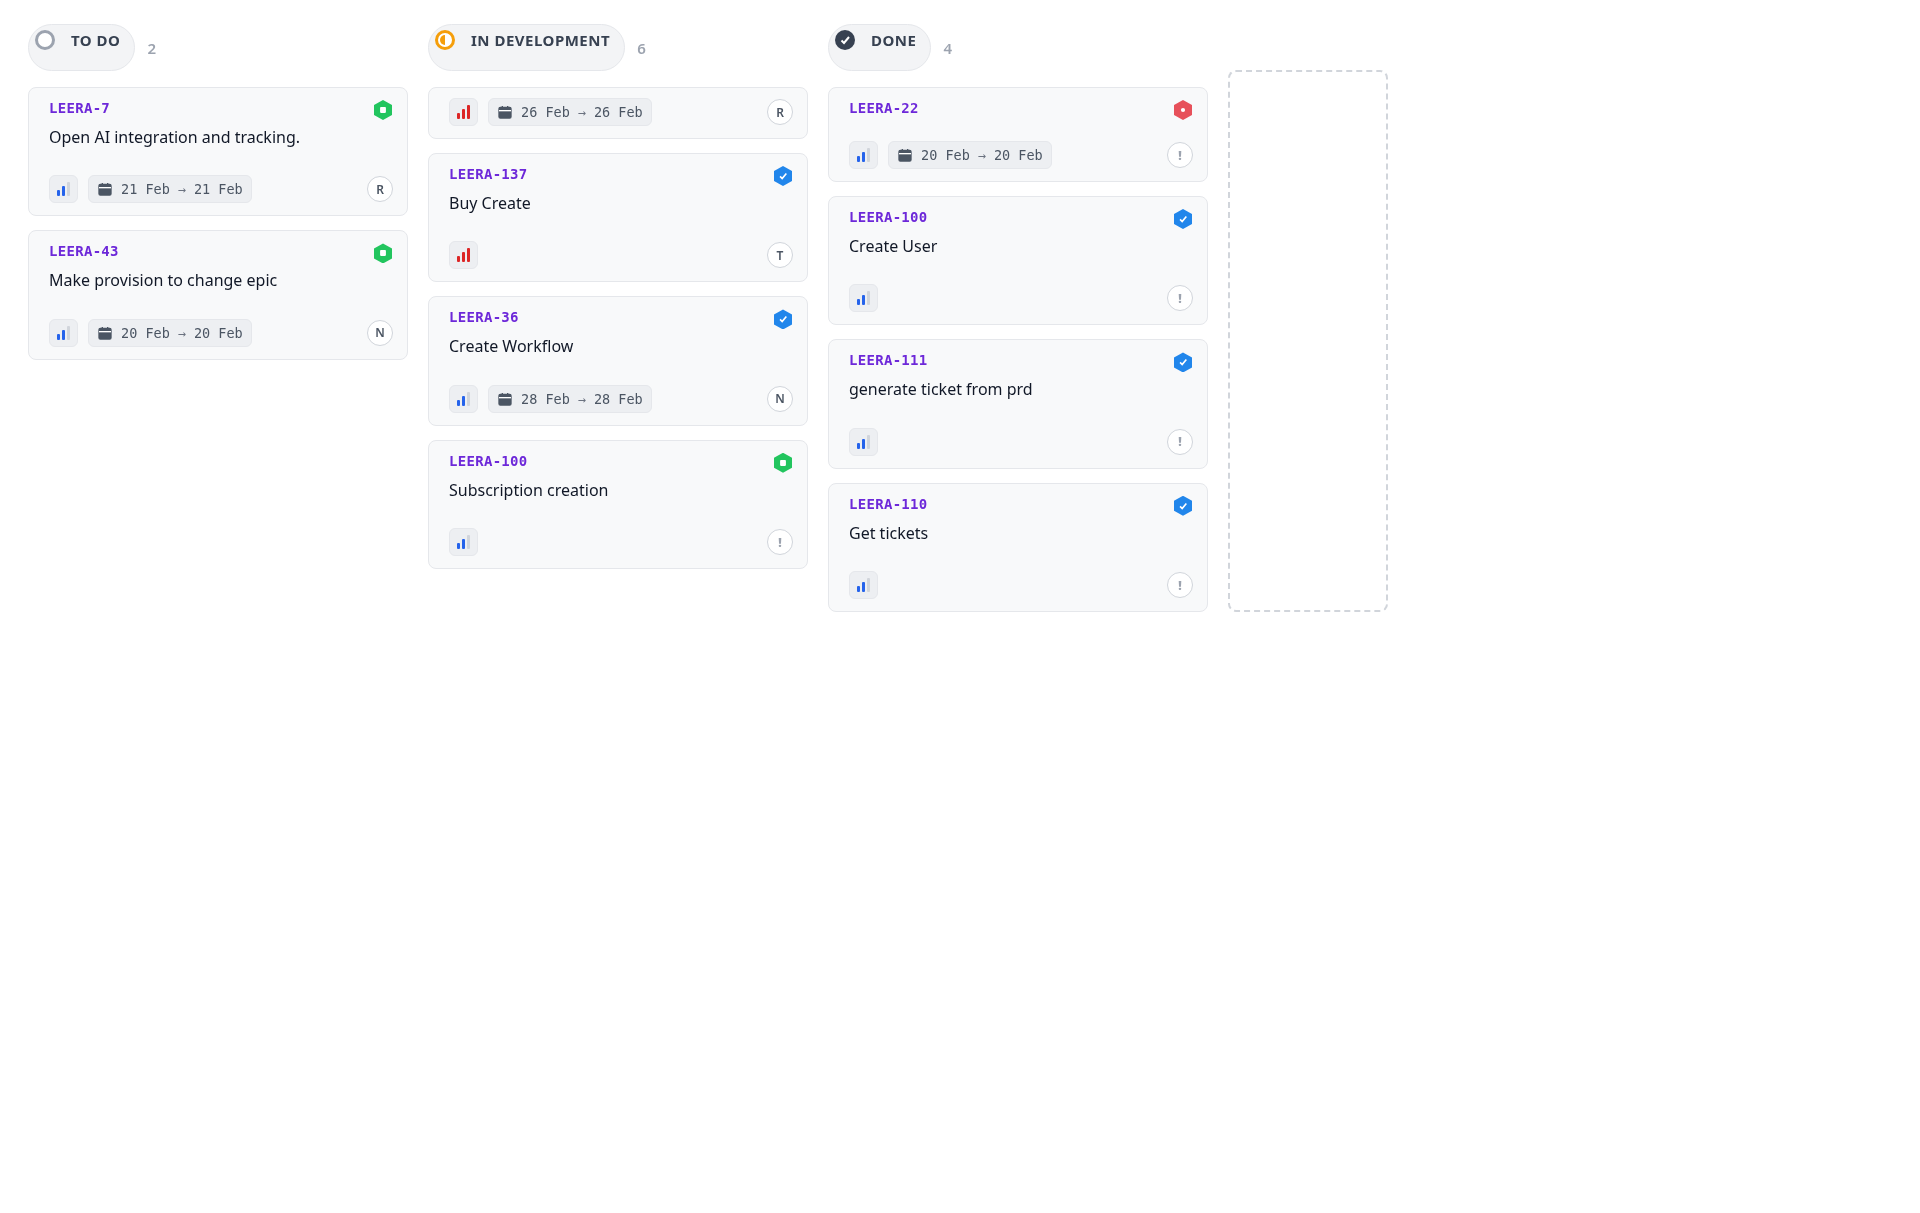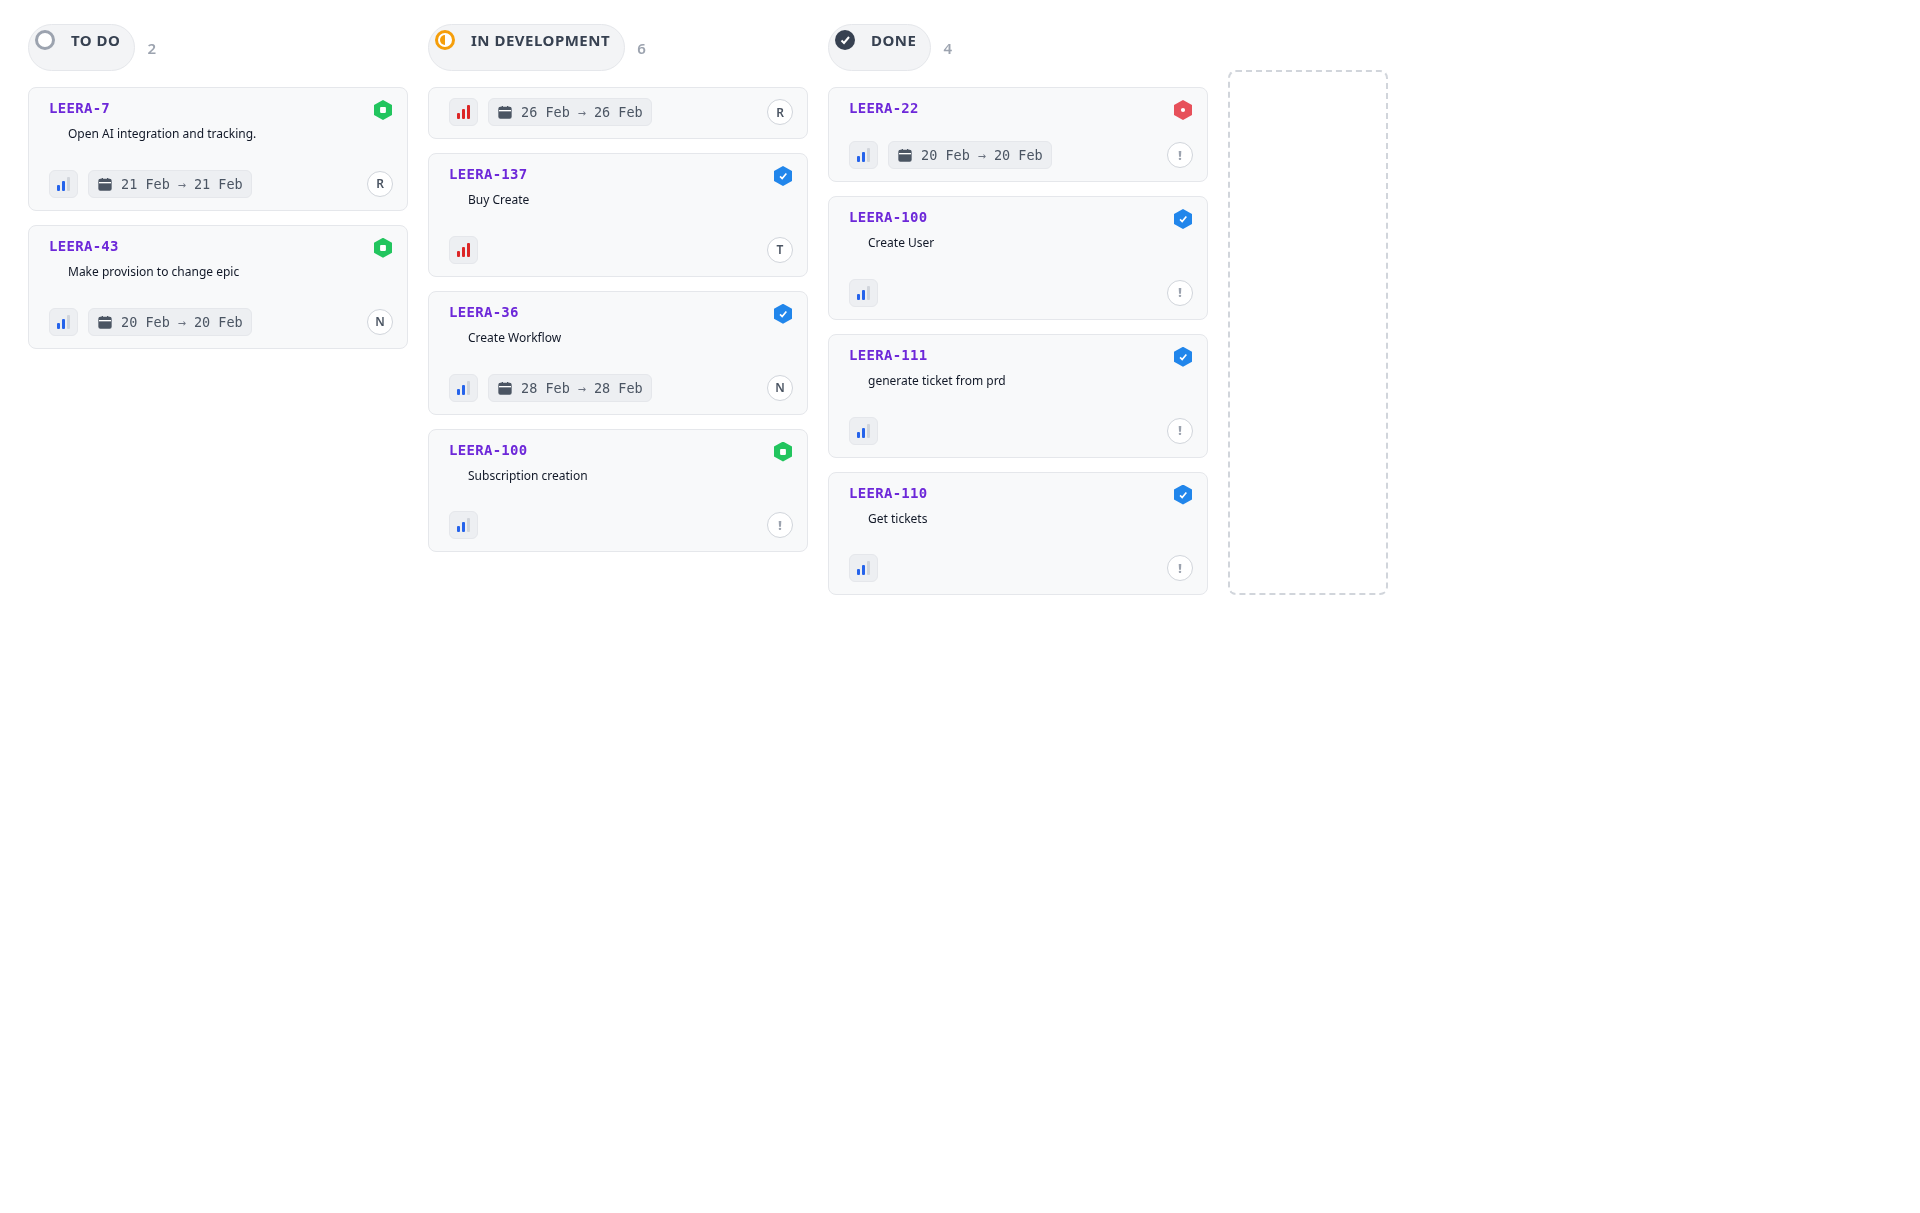--- a/index.html
+++ b/index.html
@@ -116,27 +116,26 @@
     align-items: flex-start;
   }
   .card-key {
     font-family: ui-monospace, "SF Mono", Menlo, Consolas, monospace;
     font-size: 14px;
     font-weight: 600;
     color: var(--purple);
     letter-spacing: 0.3px;
   }
   .card-title {
-    font-size: 12px;
+    font-size: 16px;
     color: var(--gray-900);
     line-height: 1.4;
     margin-top: -4px;
     margin-bottom: 6px;
     word-wrap: break-word;
-    margin-left: 19px;
   }
   .card-bottom {
     display: flex;
     justify-content: space-between;
     align-items: center;
     margin-top: 11px;
   }
   .card-bottom-left { display: flex; align-items: center; gap: 10px; }
 
   .chip {

